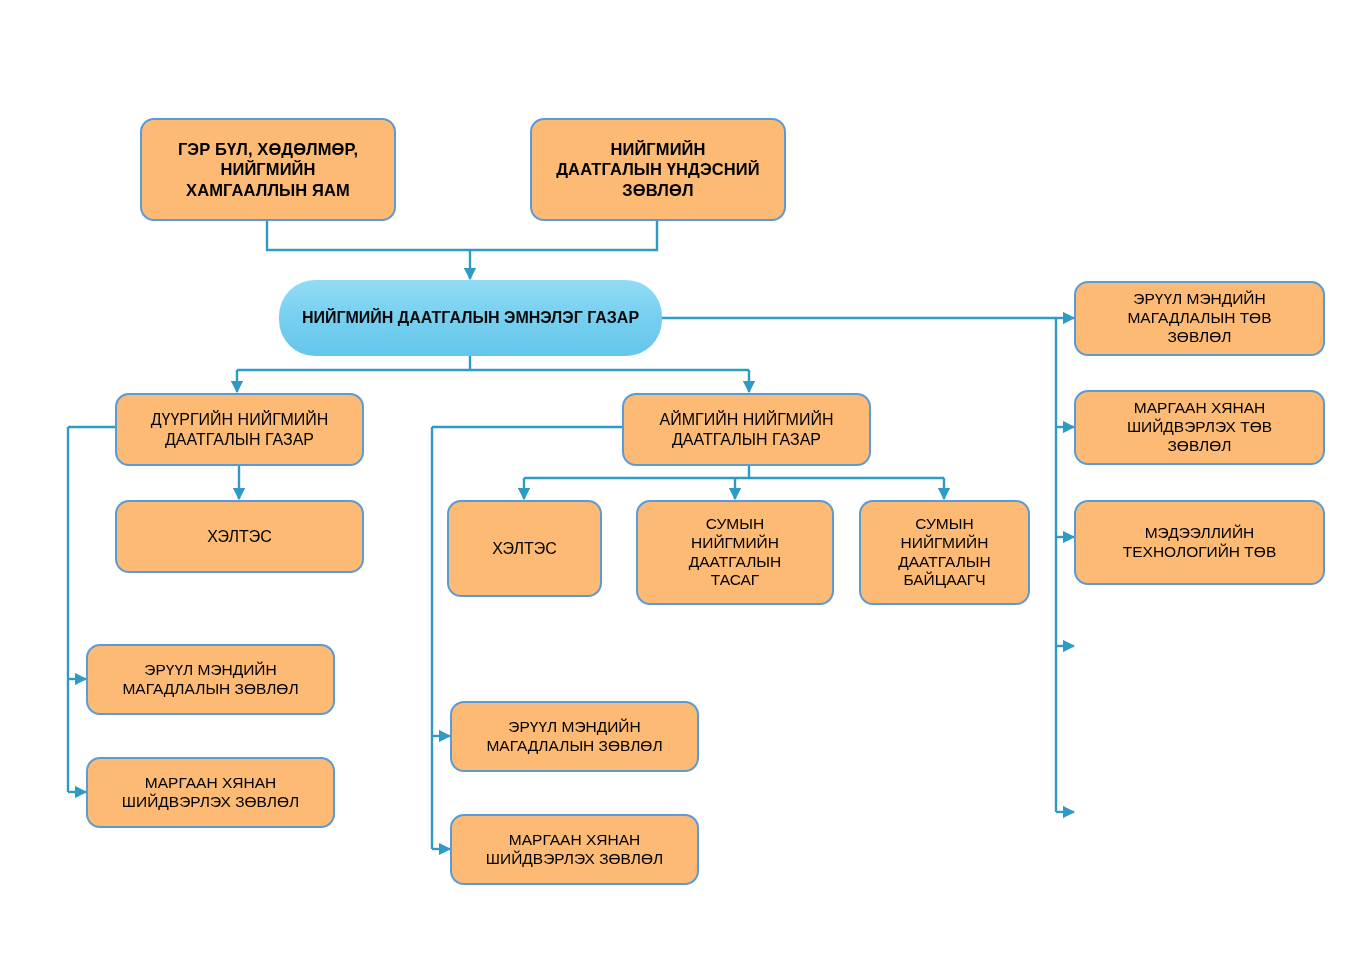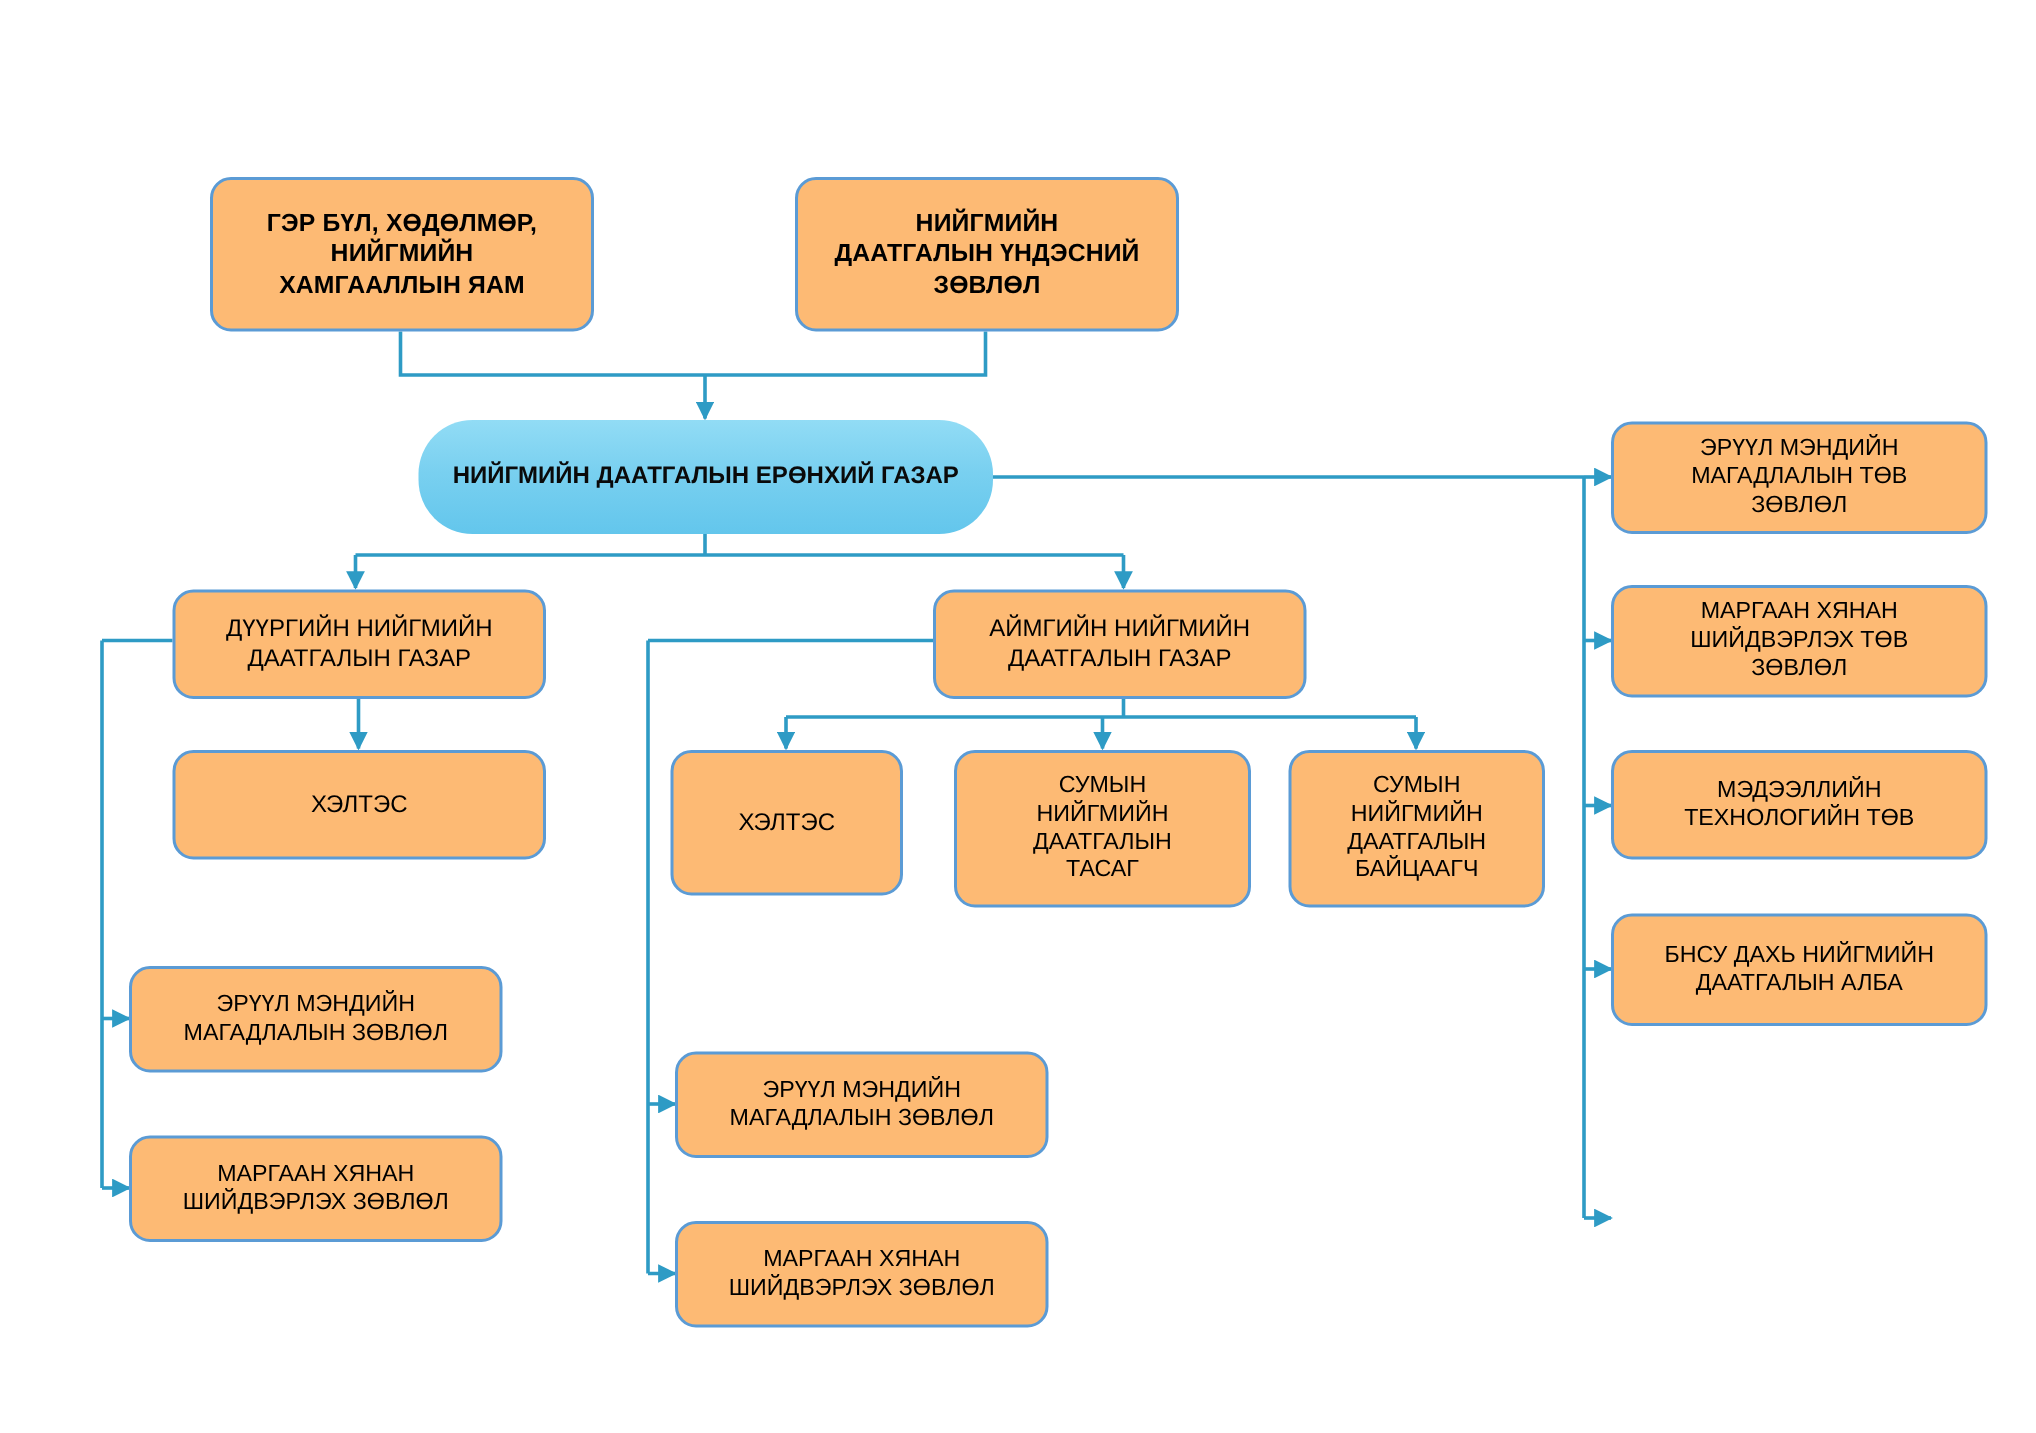--- a/index.html
+++ b/index.html
@@ -127,21 +127,21 @@
 ХАМГААЛЛЫН ЯАМ</span>
   </div>
 
   <div class="node n-top" style="left:530px; top:118px; width:256px; height:103px;">
     <span class="lbl">НИЙГМИЙН
 ДААТГАЛЫН ҮНДЭСНИЙ
 ЗӨВЛӨЛ</span>
   </div>
 
   <div class="node n-root" style="left:279px; top:280px; width:383px; height:76px;">
-    <span class="lbl">НИЙГМИЙН ДААТГАЛЫН ЕРӨНХИЙ ГАЗАР</span>
+    <span class="lbl">НИЙГМИЙН ДААТГАЛЫН ЭМНЭЛЭГ ГАЗАР</span>
   </div>
 
   <div class="node n-mid" style="left:115px; top:393px; width:249px; height:73px;">
     <span class="lbl">ДҮҮРГИЙН НИЙГМИЙН
 ДААТГАЛЫН ГАЗАР</span>
   </div>
 
   <div class="node n-mid" style="left:115px; top:500px; width:249px; height:73px;">
     <span class="lbl">ХЭЛТЭС</span>
   </div>
@@ -194,24 +194,20 @@
 МАГАДЛАЛЫН ТӨВ
 ЗӨВЛӨЛ</span>
   </div>
 
   <div class="node n-right" style="left:1074px; top:390px; width:251px; height:75px;">
     <span class="lbl">МАРГААН ХЯНАН
 ШИЙДВЭРЛЭХ ТӨВ
 ЗӨВЛӨЛ</span>
   </div>
 
-  <div class="node n-right" style="left:1074px; top:500px; width:251px; height:73px;align-items:center;">
+  <div class="node n-right" style="left:1074px; top:500px; width:251px; height:85px;align-items:center;">
     <span class="lbl">МЭДЭЭЛЛИЙН
 ТЕХНОЛОГИЙН ТӨВ</span>
   </div>
 
-  <div class="node n-right" style="left:1074px; top:609px; width:251px; height:75px;">
-    <span class="lbl">БНСУ ДАХЬ НИЙГМИЙН
-ДААТГАЛЫН АЛБА</span>
-  </div>
 
 
 </div>
 
 </body></html>

